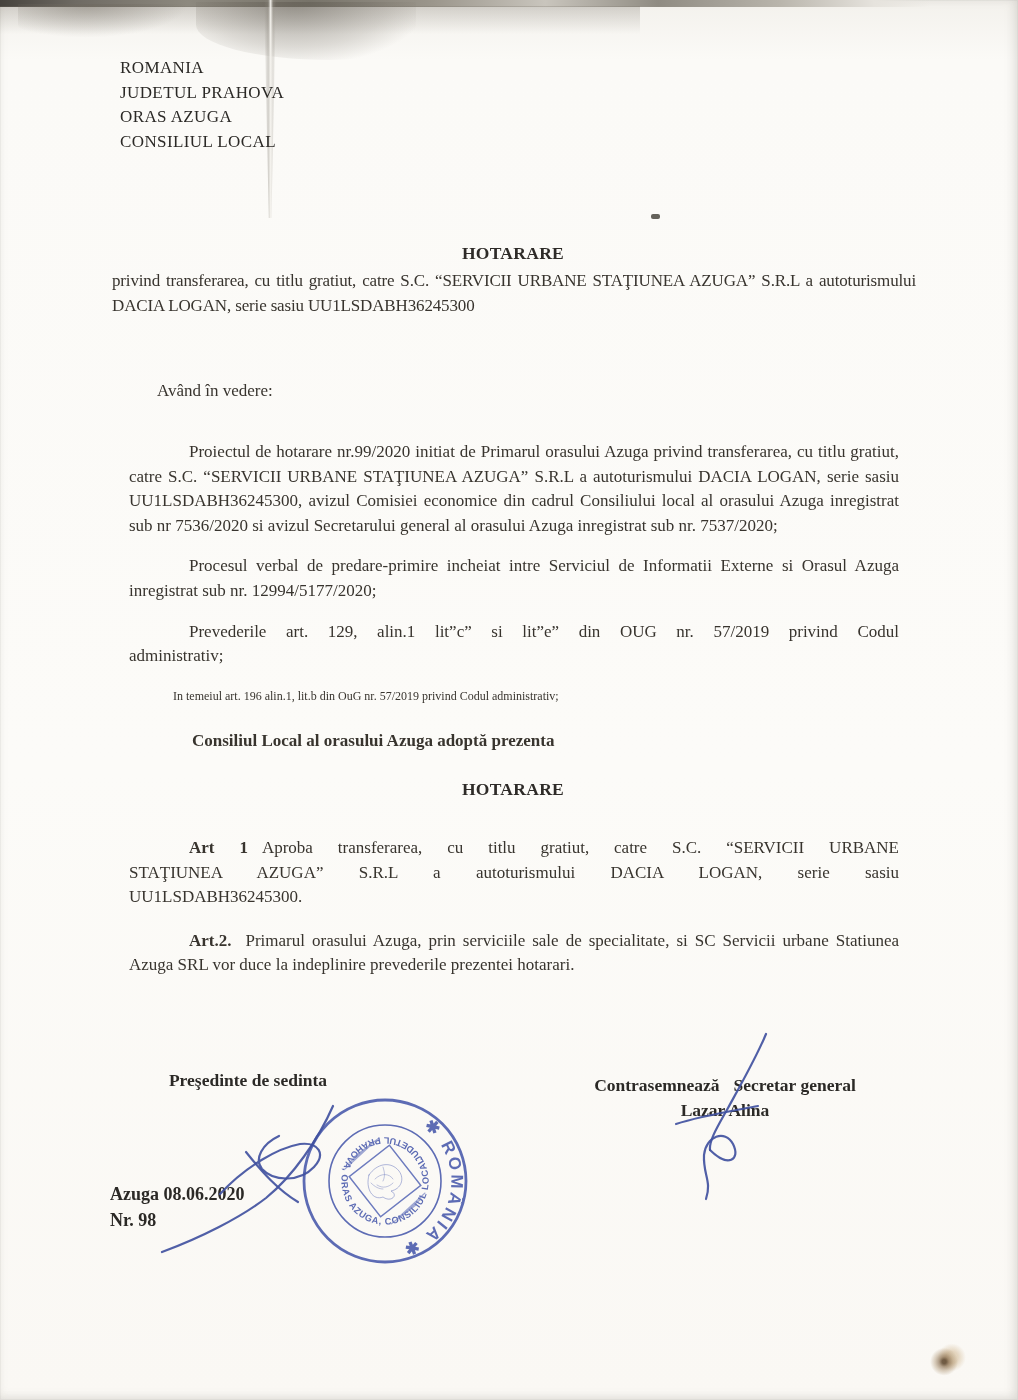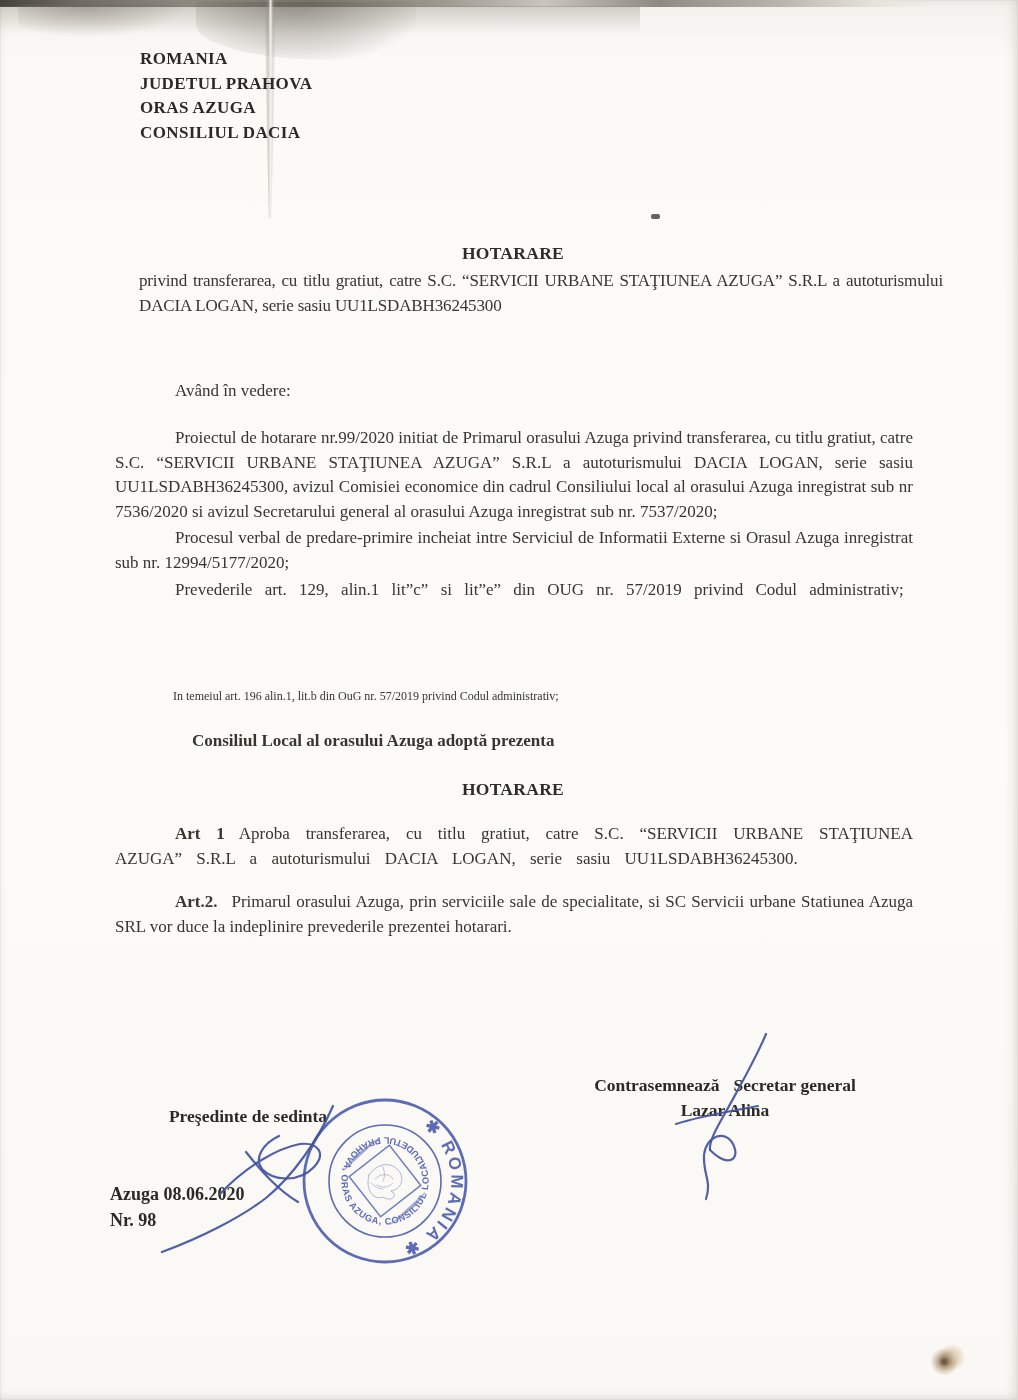--- a/index.html
+++ b/index.html
@@ -27,42 +27,42 @@
     clip-path: polygon(0 0, 100% 0, 62% 100%, 40% 100%); }
   .dot-mark { position:absolute; left:651px; top:214px; width:9px; height:5px; border-radius:2px;
     background:#4a4740; opacity:.85; }
   .smudge { position:absolute; left:928px; top:1340px; width:38px; height:36px;
     background:
       radial-gradient(circle at 45% 62%, rgba(82,58,32,.8) 0 2px, rgba(112,80,44,.55) 5px, rgba(150,118,76,.35) 9px, rgba(150,118,76,0) 14px),
       radial-gradient(circle at 62% 45%, rgba(200,170,125,.45) 0 6px, rgba(200,170,125,0) 14px);
     transform: rotate(14deg); }
   
   .abs { position:absolute; }
-  p { margin:2px;font-family:Liberation Serif, serif; }
+  p { margin:16px;font-family:Liberation Serif, serif; }
   .body-text { font-size:17px; line-height:24.6px; }
-  .letterhead { left:120px; top:47px; font-weight:bold; font-size:17px; line-height:24.5px;
-    letter-spacing:.4px; color:#2b2926;margin-left:20px; }
+  .letterhead { left:120px; top:56px; font-weight:normal; font-size:17px; line-height:24.5px;
+    letter-spacing:.4px; color:#2b2926; }
   .title-line { left:110px; top:243px; width:806px; text-align:center; font-weight:bold;
     font-size:17.5px; letter-spacing:.3px; color:#2e2b28; }
   .subtitle { left:112px; top:268px; width:804px; font-size:17px; line-height:25px;
-    letter-spacing:-0.15px; text-align:justify;margin-left:27px; }
-  .having { left:175px; top:379px; font-size:17px; }
+    letter-spacing:-0.15px; text-align:justify; }
+  .having { left:157px; top:379px; font-size:17px; }
   .recitals { left:113px; top:424px; width:802px; }
   .recitals p { text-indent:60px; text-align:justify; }
   .spread-sm { word-spacing:8px; }
   .spread-lg { word-spacing:10px; }
   .legal { left:113px; top:684px; width:802px; text-indent:60px; font-size:12px; line-height:24.6px; }
   .adoption { left:192px; top:731px; font-weight:bold; font-size:17px; }
   .heading2 { left:110px; top:779px; width:806px; text-align:center; font-weight:bold;
     font-size:17.5px; letter-spacing:.3px; color:#2e2b28; }
   .articles { left:113px; top:820px; width:802px; }
   .articles p { text-indent:60px; text-align:justify; }
   .articles p + p { margin-top:19px; }
   .art-label { font-weight:bold; padding-right:14px; }
-  .sig-left { left:98px; top:1104px; width:300px; text-align:center; font-weight:bold;
+  .sig-left { left:98px; top:1068px; width:300px; text-align:center; font-weight:bold;
     font-size:17.5px; line-height:25px; color:#2b2926; }
   .sig-right { left:560px; top:1073px; width:330px; text-align:center; font-weight:bold;
     font-size:17.5px; line-height:25px; color:#2b2926; }
   .sig-right .role-gap { display:inline-block; width:14px; }
   .footer-block { left:110px; top:1181px; font-weight:bold; font-size:18px; line-height:26px; color:#2b2926; }
   
   .ink-left  { position:absolute; left:128px; top:1092px; width:250px; height:165px; }
   .ink-right { position:absolute; left:648px; top:1028px; width:150px; height:175px; }
   .ink-left path, .ink-right path { fill:none; stroke:#41519f; stroke-width:2.2;
     stroke-linecap:round; stroke-linejoin:round; opacity:.92; }
@@ -81,21 +81,21 @@
   <div class="fold-blob-a"></div>
   <div class="fold-blob-b"></div>
   <div class="crease"></div>
   <div class="dot-mark"></div>
   <div class="smudge"></div>
 
   <div class="abs letterhead">
     <div>ROMANIA</div>
     <div>JUDETUL PRAHOVA</div>
     <div>ORAS AZUGA</div>
-    <div>CONSILIUL DACIA</div>
+    <div>CONSILIUL LOCAL</div>
   </div>
 
   <div class="abs title-line">HOTARARE</div>
   <div class="abs subtitle body-text">privind transferarea, cu titlu gratiut, catre S.C. “SERVICII URBANE STAŢIUNEA AZUGA” S.R.L a autoturismului DACIA LOGAN, serie sasiu UU1LSDABH36245300</div>
 
   <div class="abs having body-text">Având în vedere:</div>
 
   <div class="abs recitals body-text">
     <p>Proiectul de hotarare nr.99/2020 initiat de Primarul orasului Azuga privind transferarea, cu titlu gratiut, catre S.C. “SERVICII URBANE STAŢIUNEA AZUGA” S.R.L a autoturismului DACIA LOGAN, serie sasiu UU1LSDABH36245300, avizul Comisiei economice din cadrul Consiliului local al orasului Azuga inregistrat sub nr 7536/2020 si avizul Secretarului general al orasului Azuga inregistrat sub nr. 7537/2020;</p>
     <p>Procesul verbal de predare-primire incheiat intre Serviciul de Informatii Externe si Orasul Azuga inregistrat sub nr. 12994/5177/2020;</p>

